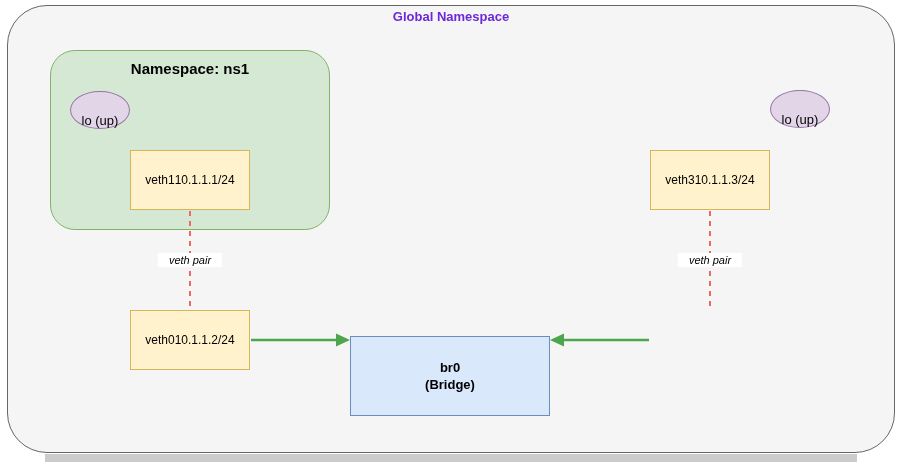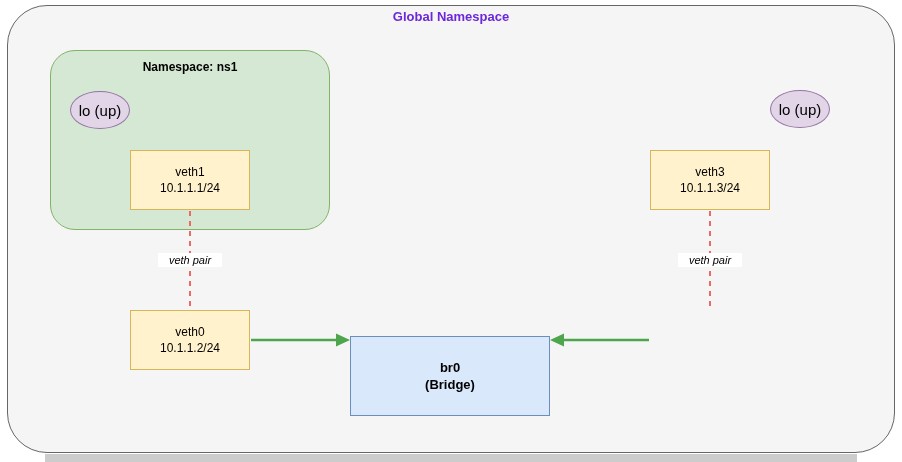--- a/index.html
+++ b/index.html
@@ -46,47 +46,47 @@
     border: 1px solid #82b366;
     border-radius: 25px;
   }
   .ns1 { left: 50px; top: 50px; }
   .ns2 { left: 570px; top: 50px; }
   .ns-title {
     position: absolute;
     left: 0; top: 9px;
     width: 100%;
     text-align: center;
-    font-size: 12px;
+    font-size: 15px;
     font-weight: bold;
     color: #000000;
   }
   
   .lo-ellipse {
     position: absolute;
     width: 60px; height: 38px;
     background: #e1d5e7;
     border: 1px solid #9673a6;
     border-radius: 50%;
     display: flex;
-    align-items: center;
+    align-items: flex-end;
     justify-content: center;
-    font-size: 15px;
+    font-size: 13px;
     color: #000000;
   }
   .lo1 { left: 70px; top: 91px; }
   .lo2 { left: 770px; top: 90px; }
   
   .veth-box {
     position: absolute;
     width: 120px; height: 60px;
     background: #fff2cc;
     border: 1px solid #d6b656;
     display: flex;
-    flex-direction: column;
+    flex-direction: row;
     align-items: center;
     justify-content: center;
     font-size: 12px;
     line-height: 16px;
     color: #000000;
     text-align: center;
   }
   .veth1 { left: 130px; top: 150px; }
   .veth3 { left: 650px; top: 150px; }
   .veth0 { left: 130px; top: 310px; }

